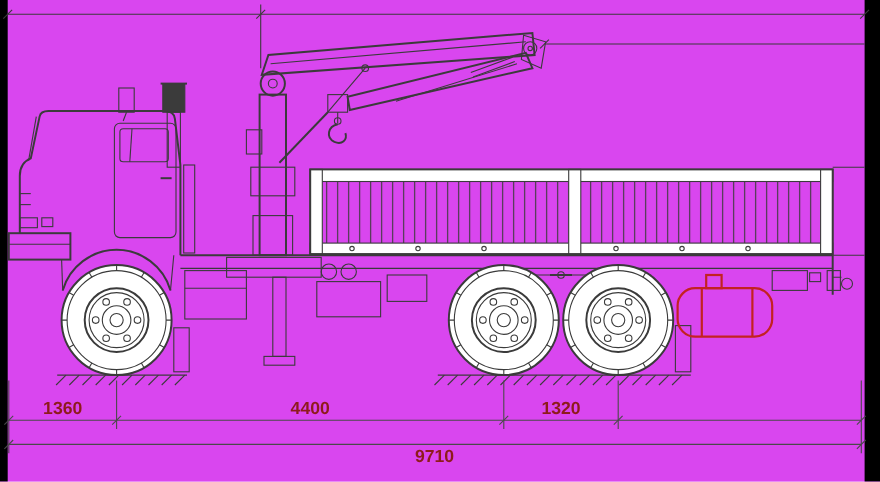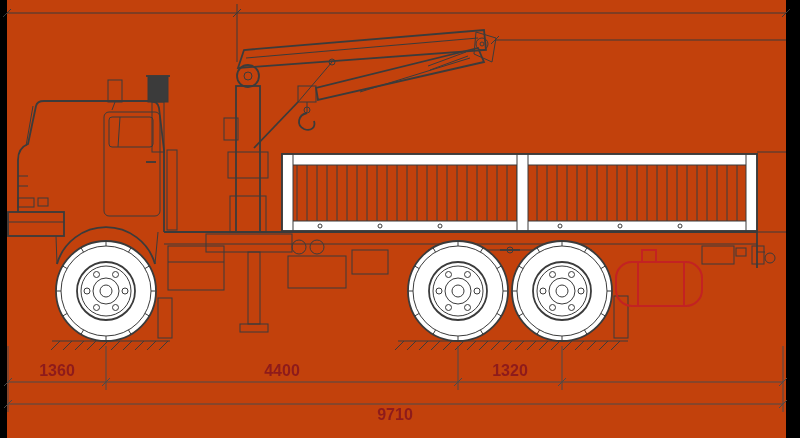--- a/index.html
+++ b/index.html
@@ -1,16 +1,16 @@
 <!DOCTYPE html>
 <html><head>
 <meta charset="utf-8">
 <style>
   html,body{margin:0;padding:0;background:#fff;}
-  .stage{position:relative;width:800px;height:438px;background:#c2410c;overflow:hidden;
+  .stage{position:relative;width:800px;height:438px;background:#d946ef;overflow:hidden;
          font-family:"Liberation Sans","DejaVu Sans",sans-serif;}
   svg{display:block;}
   .s1{fill:none;stroke-width:1;}
   .s2{fill:none;stroke-width:1.8;}
   .wfill{fill:#ffffff;}
   .dk{fill:#3b3b3b;stroke-width:1;}
   .dimText{stroke:none;font:bold 16px "Liberation Sans","DejaVu Sans",sans-serif;}
 </style>
 </head>
 <body>

